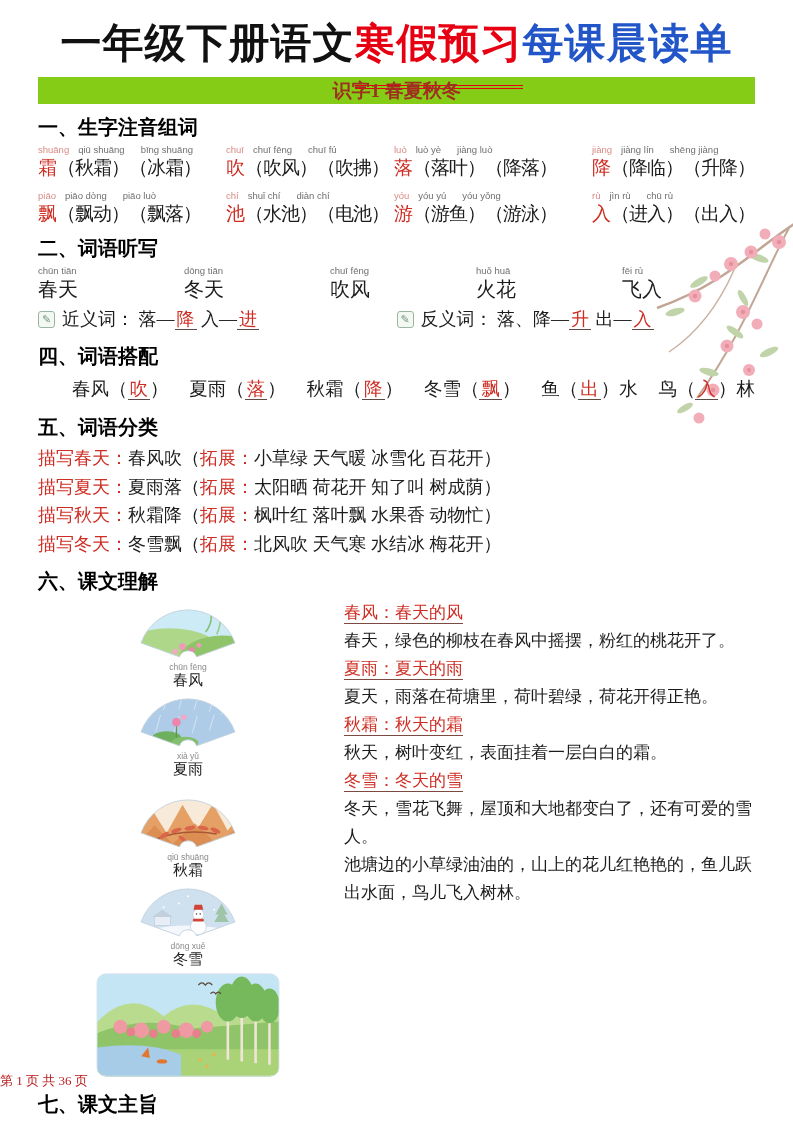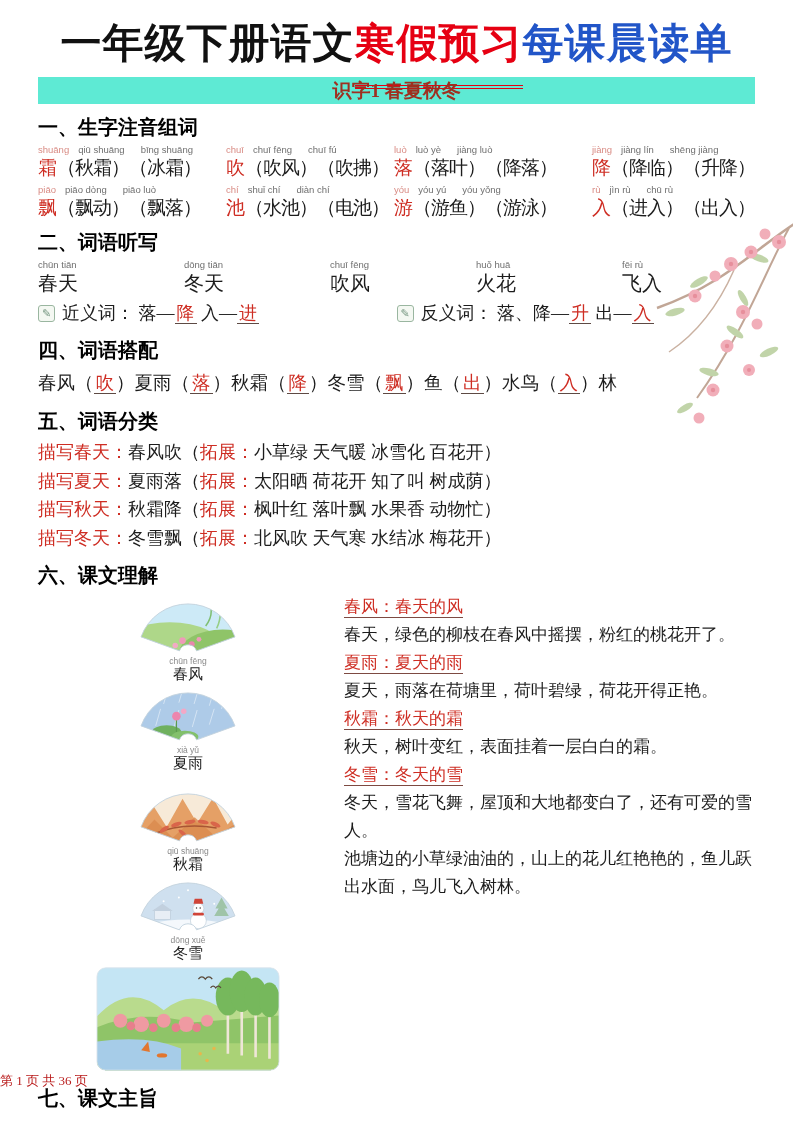--- a/index.html
+++ b/index.html
@@ -9,48 +9,48 @@
   }
   .page{padding:16px 38px 0;position:relative;z-index:2;}
 
   
   .title{text-align:center;font-weight:bold;font-size:41px;line-height:54px;letter-spacing:1px;white-space:nowrap;}
   .t-black{color:#111;}
   .t-red{color:#e60012;border-bottom:4px double #e60012;padding-bottom:19px;}
   .t-blue{color:#2155c8;}
 
   
-  .banner{margin-top:7px;background:#5eead4;height:27px;line-height:27px;text-align:center;
+  .banner{margin-top:7px;background:#84cc16;height:27px;line-height:27px;text-align:center;
     font-weight:bold;font-size:19px;color:#9e3020;}
 
   
   .sec-h{font-family:"Liberation Sans","DejaVu Sans",sans-serif;font-weight:700;font-size:20px;
     color:#000;margin:10px 0 3px;}
 
   
-  .zi-grid{display:grid;grid-template-columns:188px 168px 198px 1fr;row-gap:5px;margin-top:2px;}
+  .zi-grid{display:grid;grid-template-columns:188px 168px 198px 1fr;row-gap:11px;margin-top:2px;}
   .py-row{font-family:"Liberation Sans","DejaVu Sans",sans-serif;font-size:9.5px;color:#6f6f6f;height:12px;white-space:nowrap;}
   .py-head{color:#d98c85;margin-right:9px;}
   .py-w1{margin-right:16px;}
   .hz-row{font-size:19px;line-height:23px;letter-spacing:-1px;white-space:nowrap;}
   .hz-red{color:#ce2d23;margin-right:1px;}
 
   
   .s2-grid{display:grid;grid-template-columns:repeat(5,146px);margin-top:2px;}
   .s2-word{font-size:20px;line-height:24px;}
 
   
   .s3-row{display:flex;margin-top:4px;font-size:18px;line-height:28px;}
   .s3-col{width:50%;display:flex;align-items:center;gap:7px;}
   .note-ic{display:inline-block;width:15px;height:15px;border:1.5px solid #9ab6a0;border-radius:3px;
     font-size:11px;line-height:14px;text-align:center;color:#7a9a85;background:#f4f8f2;}
   .ans{color:#ce2d23;border-bottom:1.5px solid #5d4a44;padding:0 2px;}
 
   
-  .s4-row{display:flex;margin-top:4px;font-size:18.5px;line-height:30px;white-space:nowrap;}
+  .s4-row{display:flex;justify-content:space-between;margin-top:4px;font-size:18.5px;line-height:30px;white-space:nowrap;margin-left:34px;}
 
   
   .s5-line{font-size:18px;line-height:28.5px;white-space:nowrap;}
   .red-label{color:#ce2d23;}
 
   
   .s6-body{display:flex;margin-top:4px;}
   .s6-left{width:300px;display:flex;flex-direction:column;align-items:center;}
   .s6-right{flex:1;padding-left:6px;}
   .fan-box{display:flex;flex-direction:column;align-items:center;}

